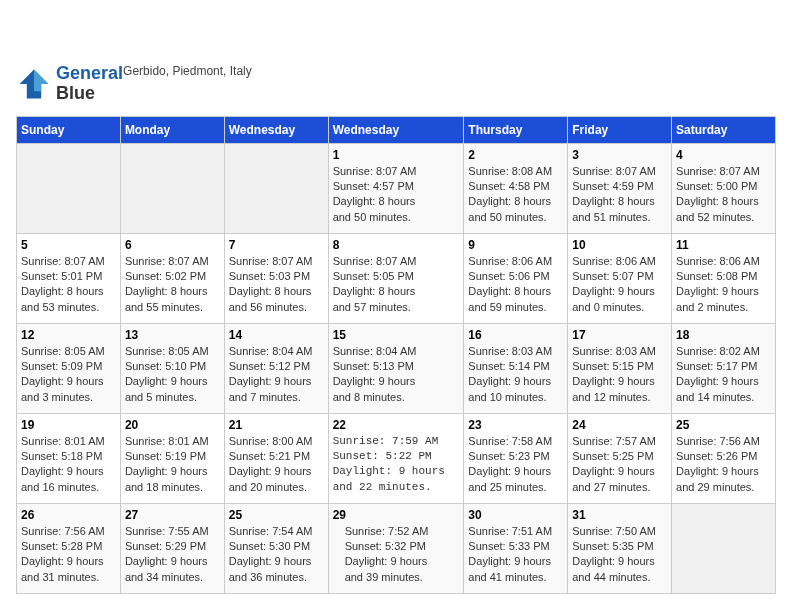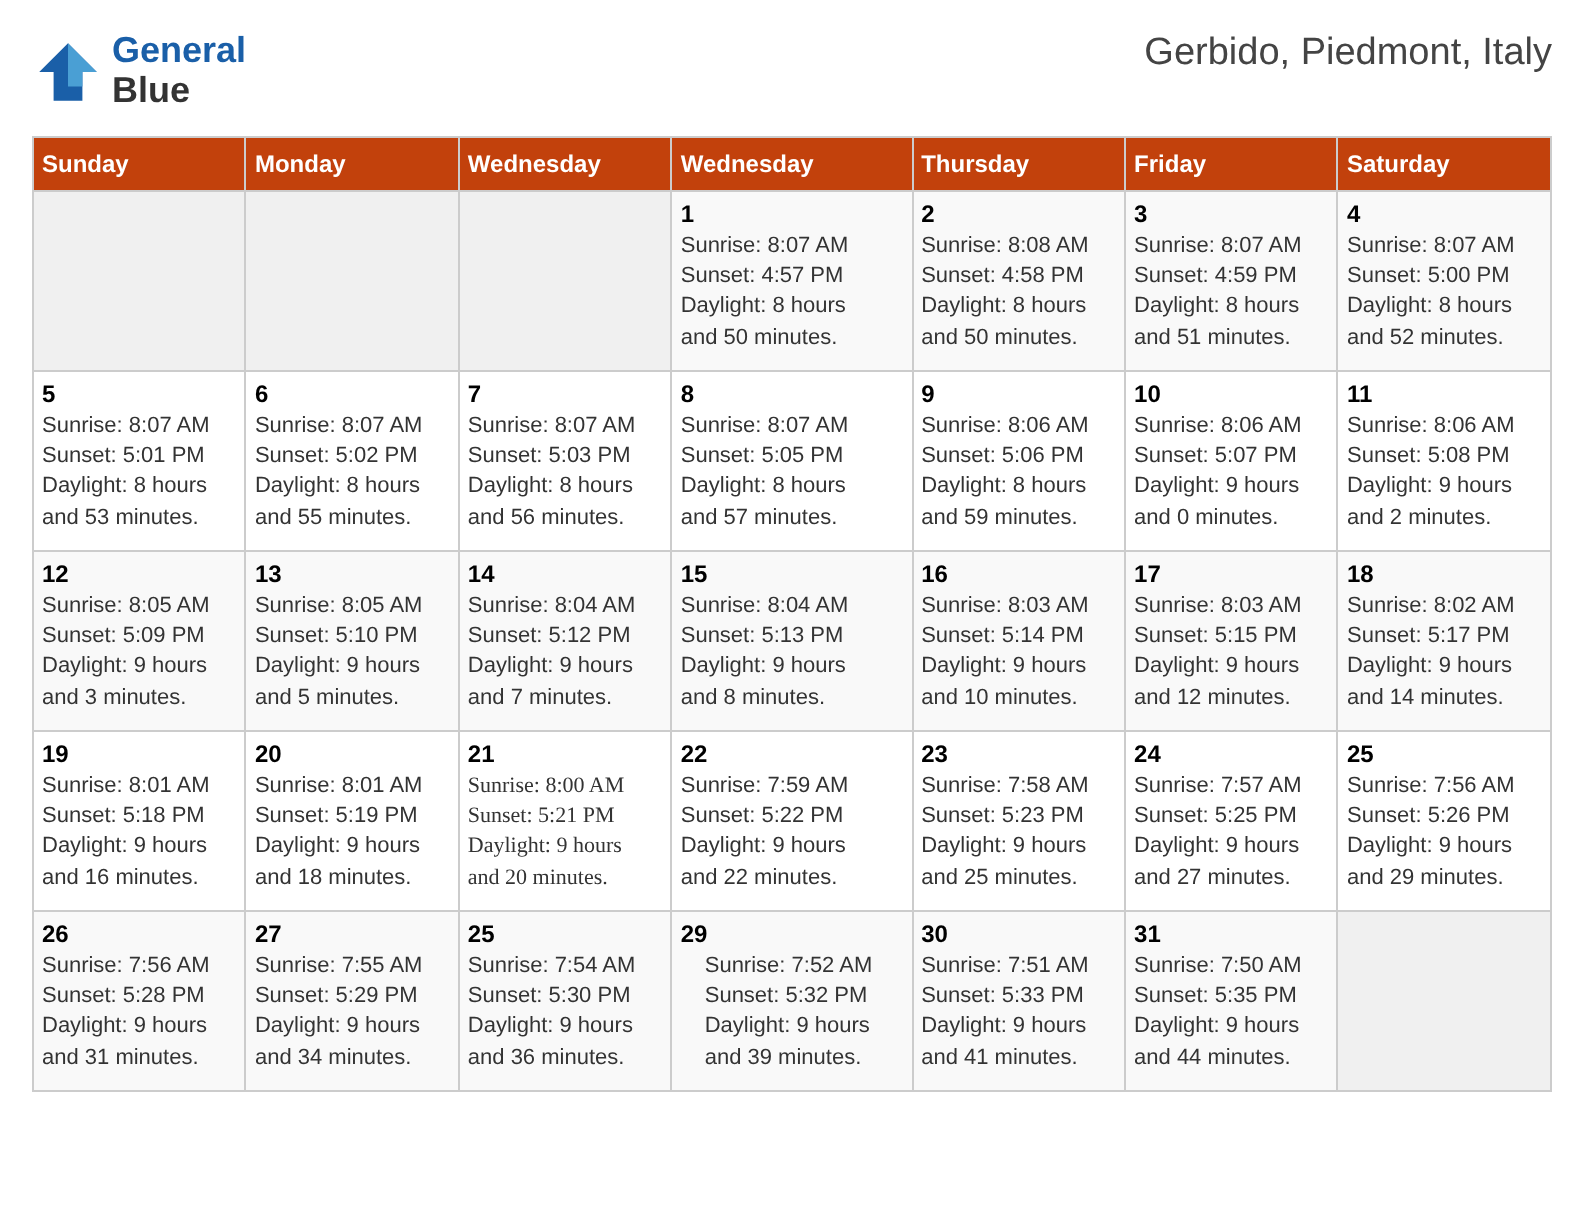--- a/index.html
+++ b/index.html
@@ -5,23 +5,23 @@
     * { box-sizing: border-box; margin: 0; padding: 0; }
     body {
       font-family: Arial, sans-serif;
       background: #fff;
       width: 792px;
       min-height: 612px;
       padding: 16px;
     }
     .header-area {
       display: flex;
-      justify-content: space-between;
       align-items: flex-start;
       margin-bottom: 12px;
+      margin-top: 48px;
     }
     .logo {
       display: flex;
       align-items: center;
     }
     .logo-text {
       font-size: 18px;
       font-weight: bold;
       color: #333;
       line-height: 1.1;
@@ -36,30 +36,30 @@
     }
     .title-area {
       text-align: right;
     }
     .month-title {
       font-size: 32px;
       font-weight: bold;
       color: #222;
     }
     .subtitle {
-      font-size: 19px;
+      font-size: 12px;
       color: #444;
     }
     table {
       width: 100%;
       border-collapse: collapse;
       font-size: 11px;
     }
     thead tr {
-      background: #c2410c;
+      background: #1d4ed8;
       color: #fff;
     }
     thead th {
       padding: 6px 4px;
       text-align: left;
       font-size: 12px;
       font-weight: bold;
       border: 1px solid #ccc;
     }
     tbody tr {
@@ -268,28 +268,28 @@
         </td>
         <td>
           <span class="day-num">20</span>
           <div class="day-info" style="white-space: pre-line;">Sunrise: 8:01 AM
 Sunset: 5:19 PM
 Daylight: 9 hours
 and 18 minutes.</div>
         </td>
         <td>
           <span class="day-num">21</span>
-          <div class="day-info" style="white-space: pre-line; font-family: Liberation Serif, serif;">Sunrise: 8:00 AM
+          <div class="day-info" style="white-space: pre-line;">Sunrise: 8:00 AM
 Sunset: 5:21 PM
 Daylight: 9 hours
 and 20 minutes.</div>
         </td>
         <td>
           <span class="day-num">22</span>
-          <div class="day-info" style="white-space: pre-line;">Sunrise: 7:59 AM
+          <div class="day-info" style="white-space: pre-line; font-family: Liberation Mono, monospace;">Sunrise: 7:59 AM
 Sunset: 5:22 PM
 Daylight: 9 hours
 and 22 minutes.</div>
         </td>
         <td>
           <span class="day-num">23</span>
           <div class="day-info" style="white-space: pre-line;">Sunrise: 7:58 AM
 Sunset: 5:23 PM
 Daylight: 9 hours
 and 25 minutes.</div>

